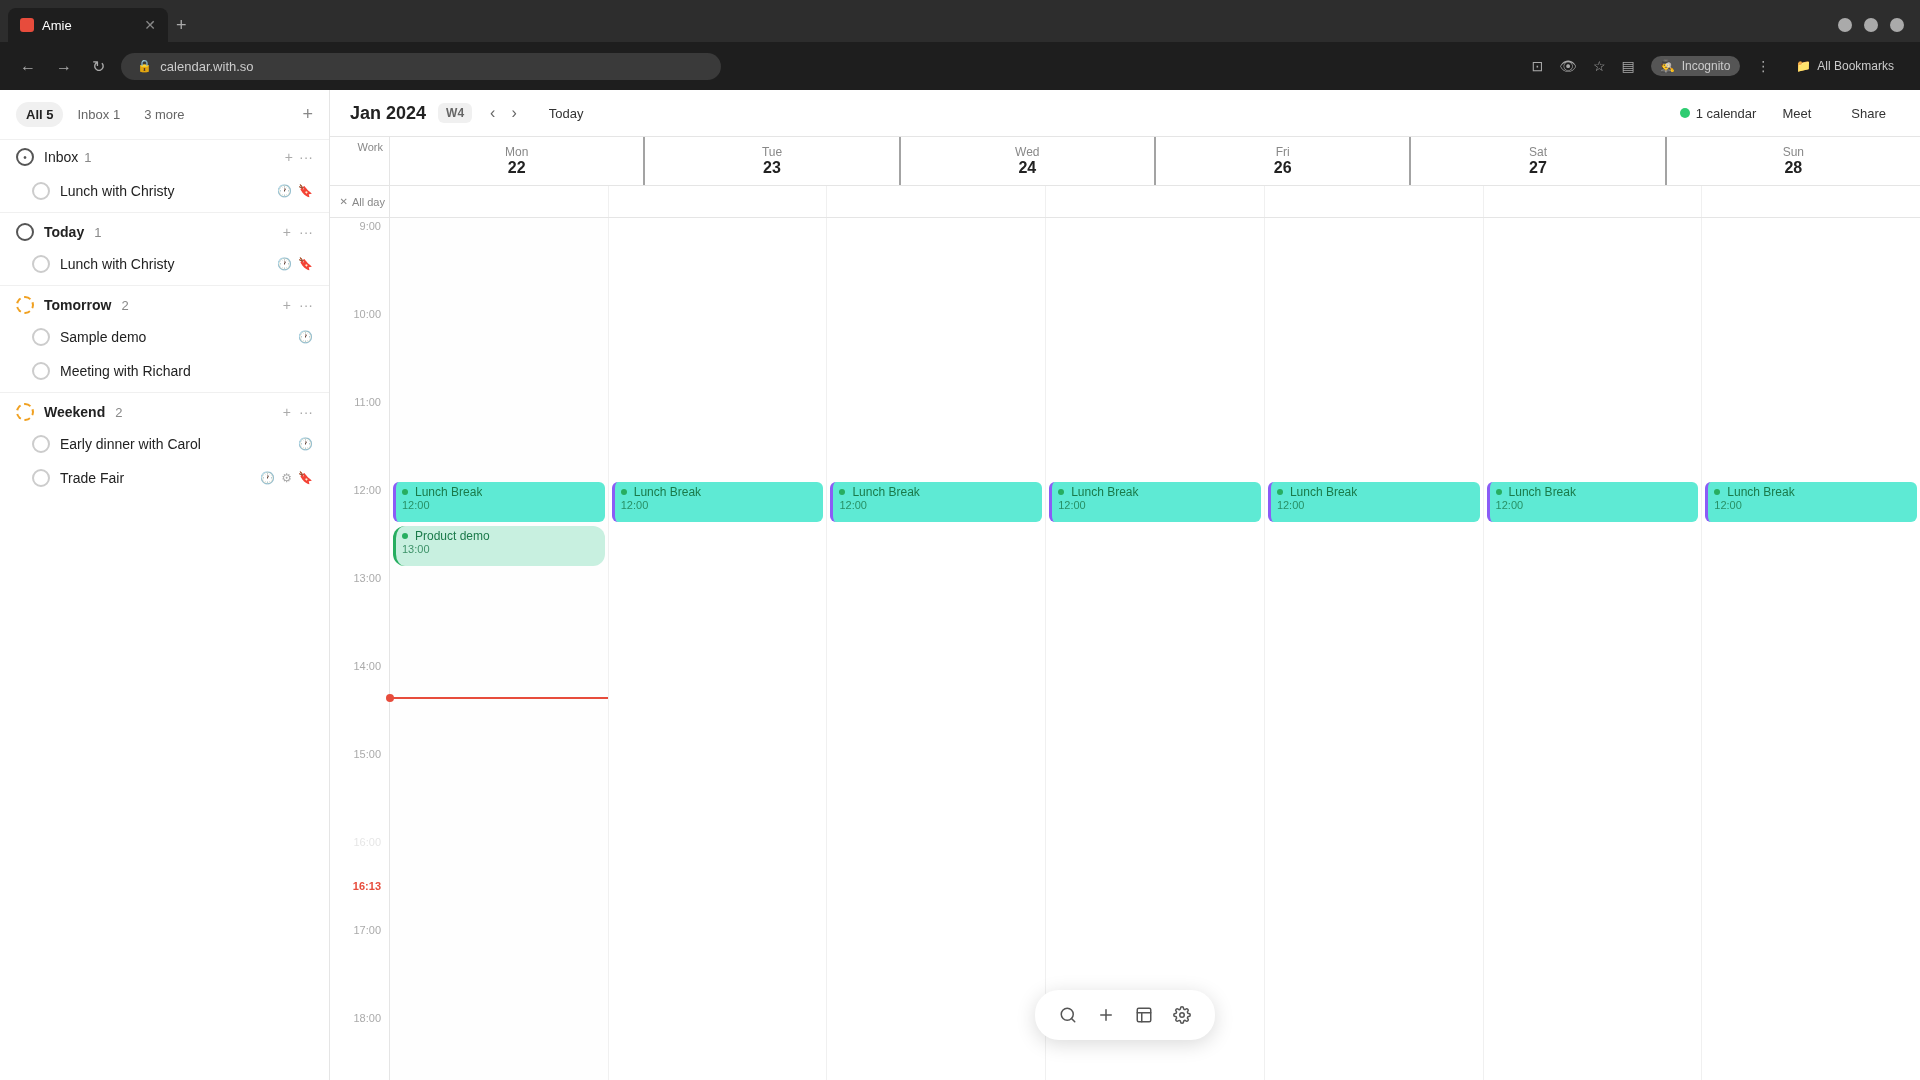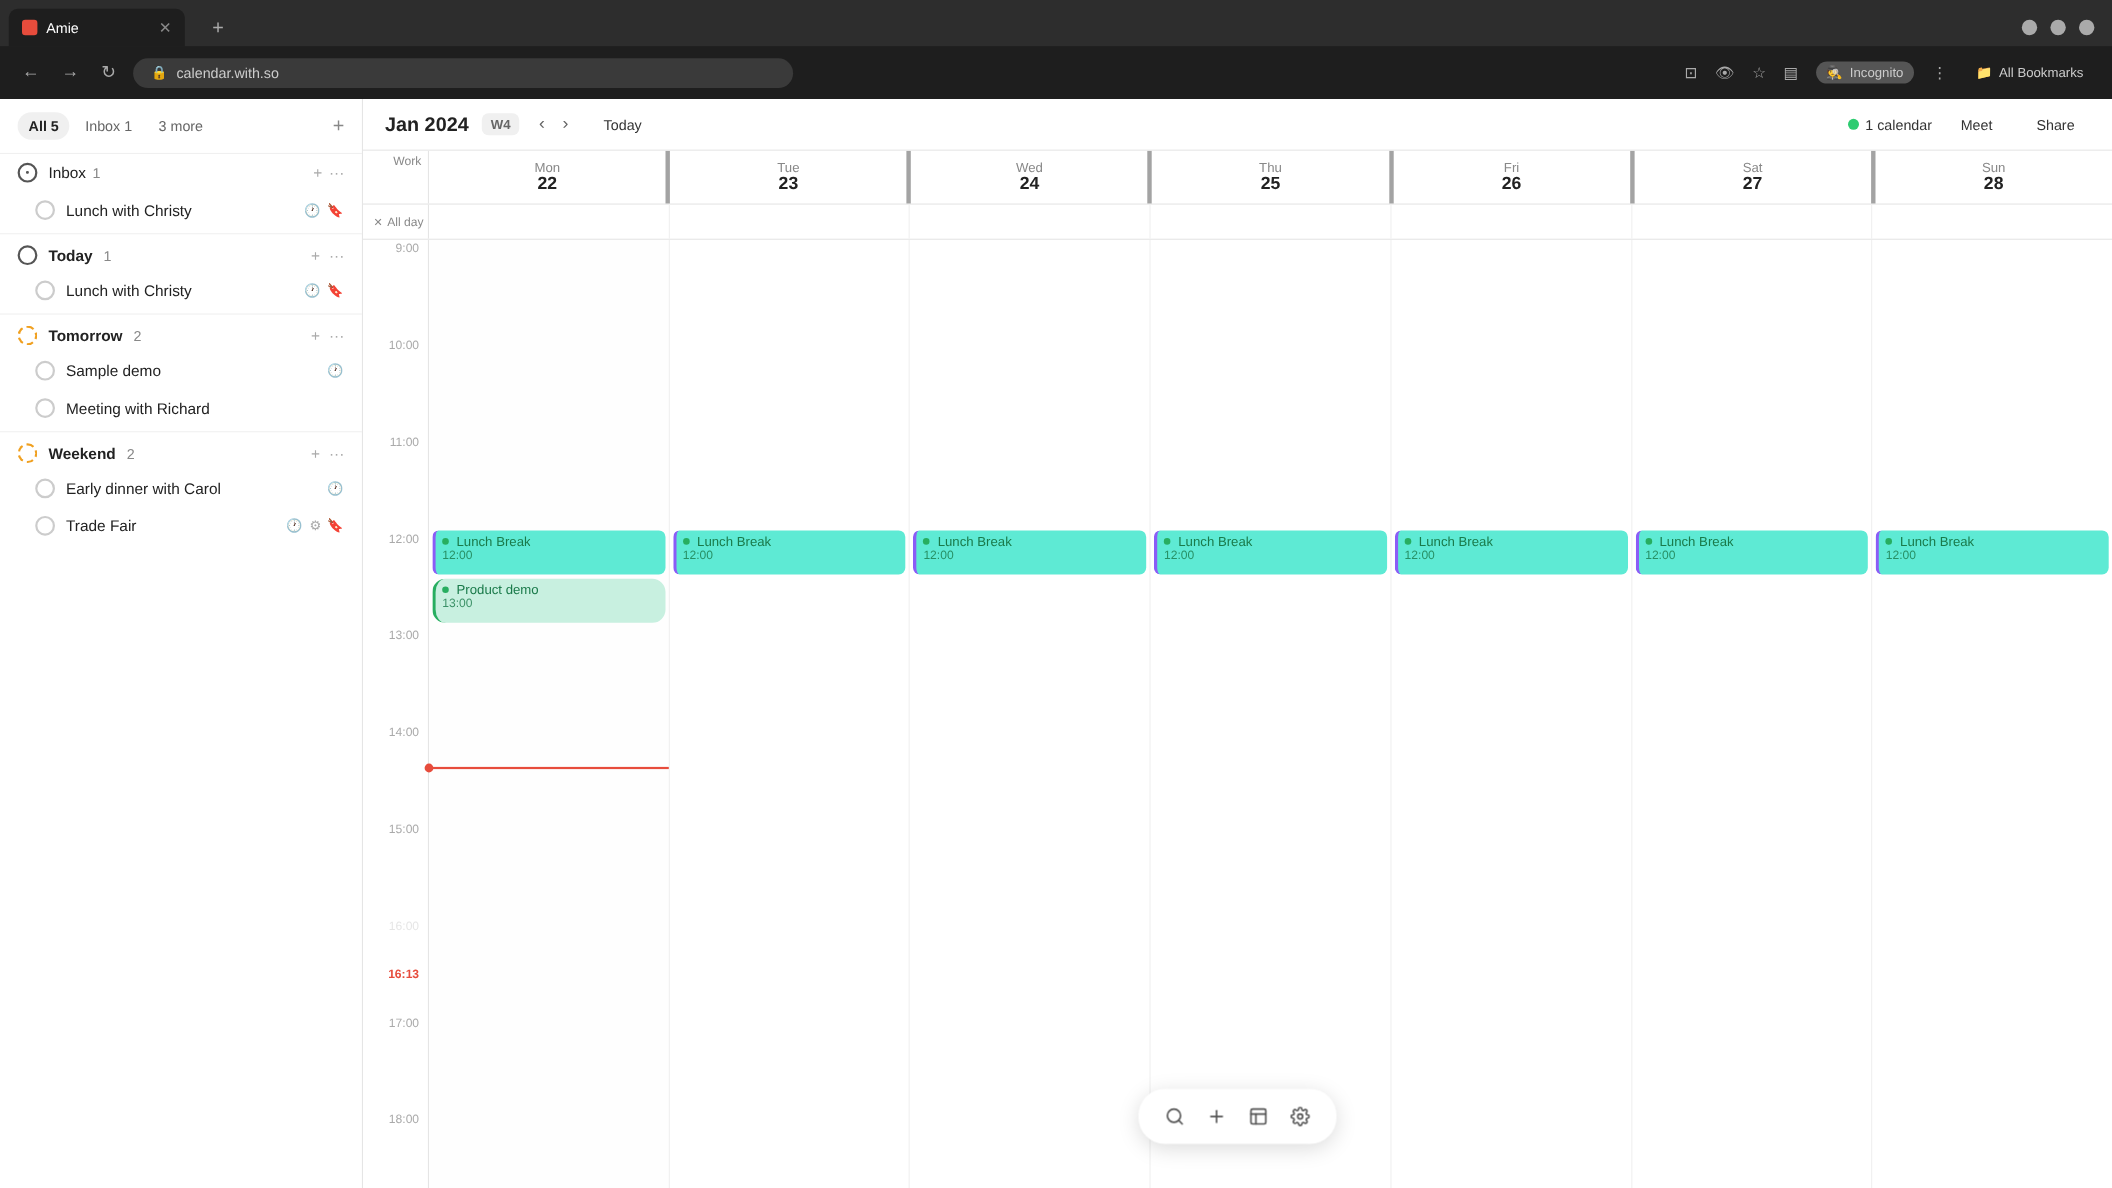--- a/index.html
+++ b/index.html
@@ -1,20 +1,20 @@
 <!DOCTYPE html>
 <html><head>
   <meta charset="utf-8">
   <style>
     * { box-sizing: border-box; margin: 0; padding: 0; }
     body { font-family: -apple-system, BlinkMacSystemFont, 'Segoe UI', sans-serif; background: #fff; overflow: hidden; width: 1920px; height: 1080px; }
 
     
     .browser-chrome { background: #2d2d2d; width: 100%; height: 90px; }
-    .tab-bar { display: flex; align-items: center; padding: 8px 8px 0; height: 42px; background: #2d2d2d; gap: 17px; }
+    .tab-bar { display: flex; align-items: center; padding: 8px 8px 0; height: 42px; background: #2d2d2d; }
     .tab { display: flex; align-items: center; background: #3c3c3c; border-radius: 8px 8px 0 0; padding: 6px 12px; min-width: 160px; height: 34px; }
     .tab.active { background: #1e1e1e; }
     .tab-favicon { width: 14px; height: 14px; background: #e74c3c; border-radius: 3px; margin-right: 8px; flex-shrink: 0; }
     .tab-title { color: #ccc; font-size: 13px; flex: 1; }
     .tab.active .tab-title { color: #fff; }
     .tab-close { color: #888; font-size: 14px; cursor: pointer; margin-left: 8px; }
     .new-tab-btn { color: #aaa; font-size: 18px; margin-left: 8px; cursor: pointer; background: none; border: none; }
     .window-controls { margin-left: auto; display: flex; gap: 12px; padding-right: 8px; }
     .win-btn { width: 14px; height: 14px; background: #888; border-radius: 50%; cursor: pointer; }
 
@@ -63,21 +63,21 @@
     .today-btn { padding: 5px 14px; border: none; background: none; color: #333; font-size: 13px; cursor: pointer; border-radius: 16px; }
     .cal-header-right { margin-left: auto; display: flex; align-items: center; gap: 12px; }
     .cal-dot { width: 10px; height: 10px; background: #2ecc71; border-radius: 50%; }
     .cal-indicator { display: flex; align-items: center; gap: 6px; font-size: 13px; color: #333; }
     .header-btn { padding: 5px 14px; border: none; background: none; color: #333; font-size: 13px; cursor: pointer; border-radius: 16px; }
 
     
     .calendar-grid { flex: 1; display: flex; flex-direction: column; overflow: hidden; }
     .day-headers { display: flex; border-bottom: 1px solid #e5e5e5; }
     .day-header-spacer { width: 60px; flex-shrink: 0; border-right: 1px solid #e5e5e5; }
-    .day-label-col { flex: 1; text-align: center; padding: 8px 0; border-right: 4px solid #a3a3a3; }
+    .day-label-col { flex: 1; text-align: center; padding: 8px 0; border-right: 2px solid #a3a3a3; }
     .day-label-col:last-child { border-right: none; }
     .day-name { font-size: 12px; color: #888; }
     .day-num { font-size: 16px; font-weight: 600; color: #222; }
 
     .allday-row { display: flex; border-bottom: 1px solid #e5e5e5; min-height: 32px; }
     .allday-label { width: 60px; flex-shrink: 0; border-right: 1px solid #e5e5e5; font-size: 11px; color: #888; padding: 8px 4px; text-align: right; display: flex; align-items: center; justify-content: flex-end; gap: 4px; }
     .allday-cell { flex: 1; border-right: 1px solid #f0f0f0; }
     .allday-cell:last-child { border-right: none; }
 
     .time-grid-wrapper { flex: 1; overflow-y: auto; display: flex; }
@@ -281,24 +281,20 @@
           <div class="day-name">Mon</div>
           <div class="day-num">22</div>
         </div>
         <div class="day-label-col">
           <div class="day-name">Tue</div>
           <div class="day-num">23</div>
         </div>
         <div class="day-label-col">
           <div class="day-name">Wed</div>
           <div class="day-num">24</div>
-        </div>
-        <div class="day-label-col">
-          <div class="day-name">Thu</div>
-          <div class="day-num">25</div>
         </div>
         <div class="day-label-col">
           <div class="day-name">Fri</div>
           <div class="day-num">26</div>
         </div>
         <div class="day-label-col">
           <div class="day-name">Sat</div>
           <div class="day-num">27</div>
         </div>
         <div class="day-label-col">

